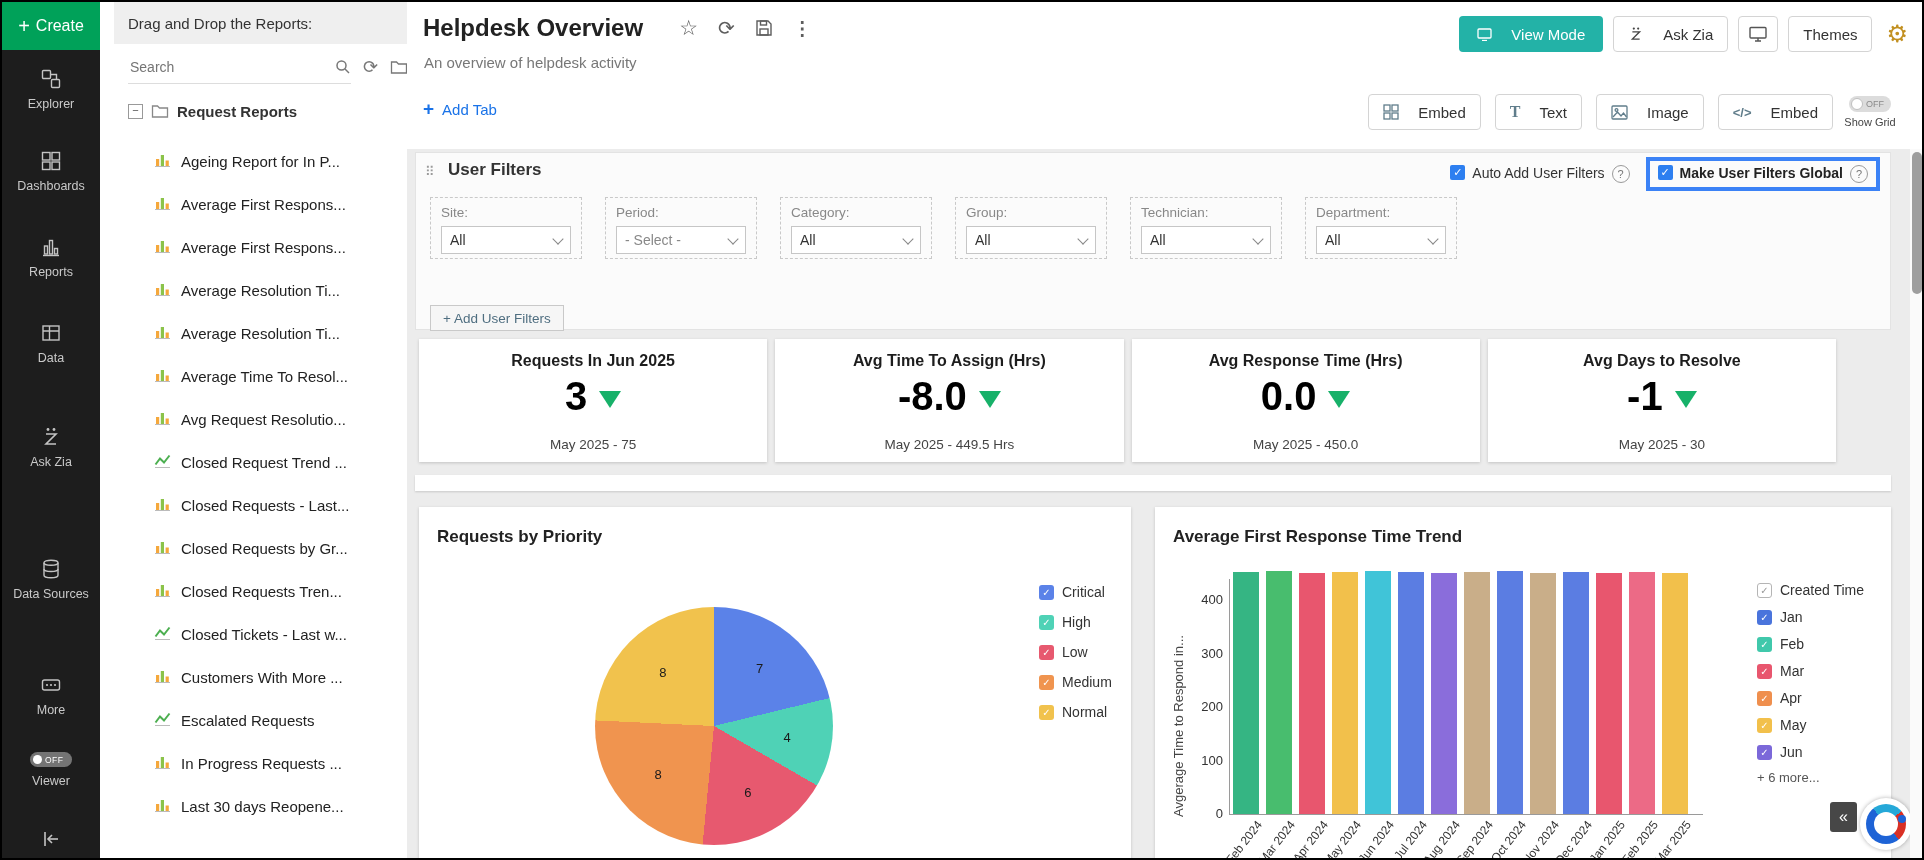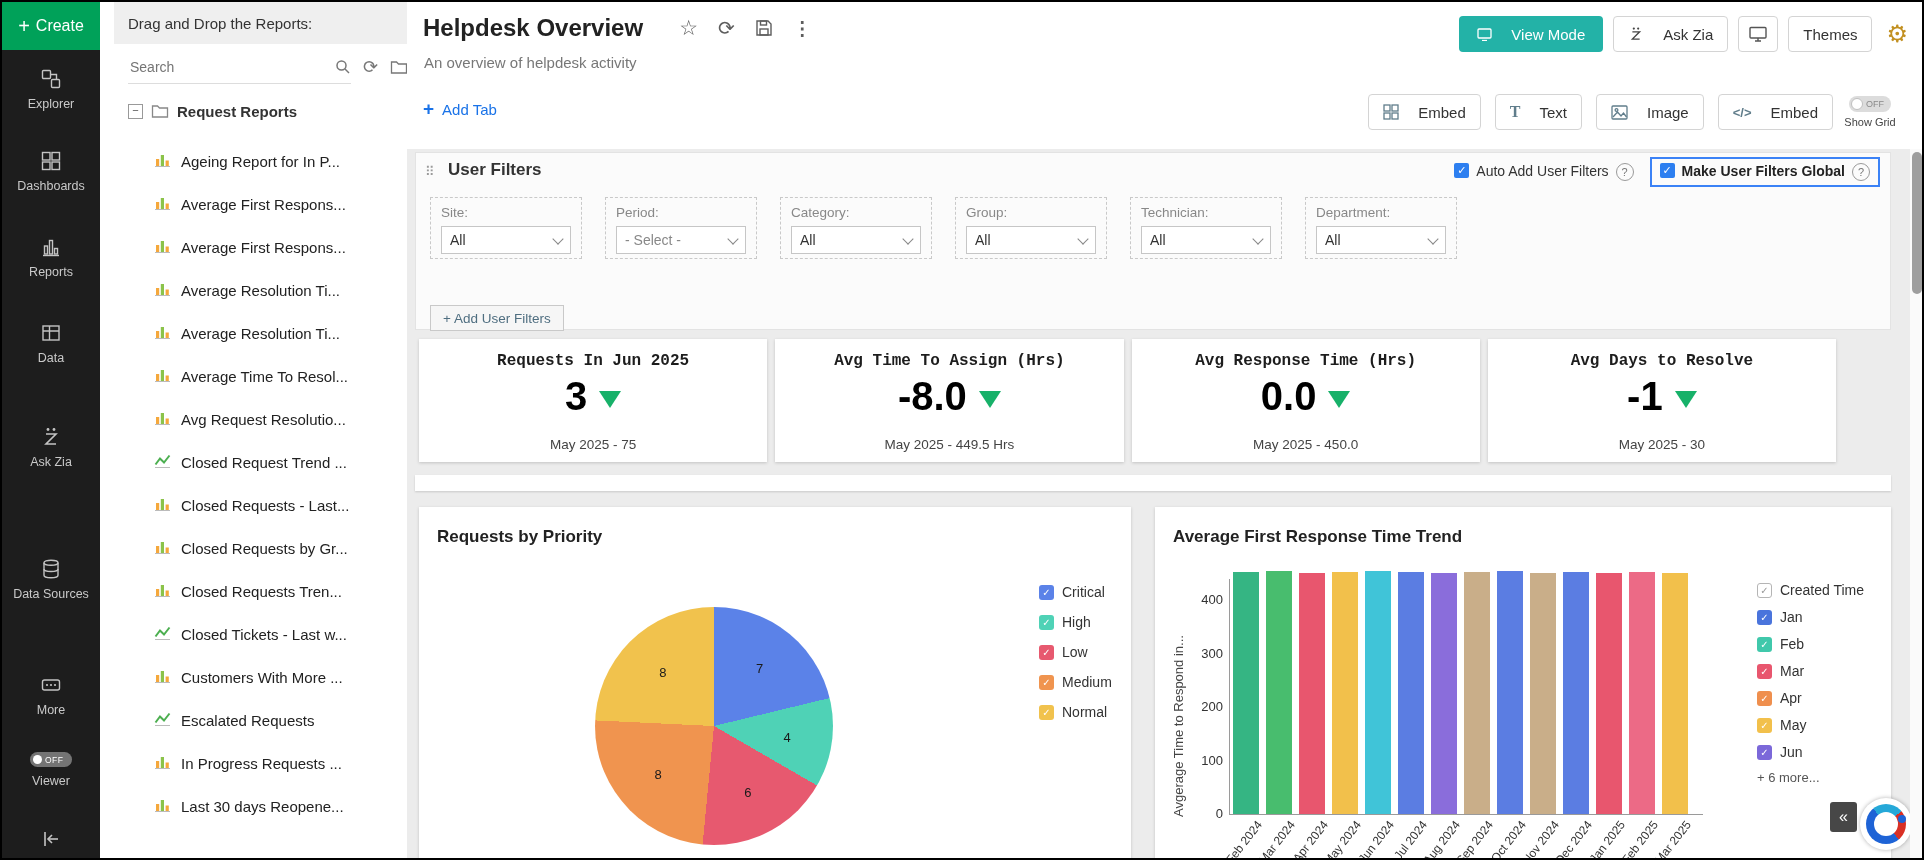--- a/index.html
+++ b/index.html
@@ -55,33 +55,33 @@
   .ms-thumb{position:absolute;left:2px;top:3px;width:10px;height:142px;background:#9e9e9e;border-radius:5px;}
   
   #user-filters{position:absolute;left:413px;top:150px;width:1476px;height:178px;background:#fbfbfb;border:1px solid #e3e3e3;box-sizing:border-box;}
   .drag-handle{position:absolute;left:9px;top:11px;color:#9b9b9b;font-size:13px;cursor:grab;}
   .uf-title{position:absolute;left:32px;top:7px;font-size:17px;font-weight:700;color:#333;}
   .uf-opts{position:absolute;right:10px;top:4px;display:flex;align-items:center;gap:16px;}
   .cb-group{display:flex;gap:7px;cursor:pointer;}
   .cb{width:15px;height:15px;background:#2d7ff0;border-radius:2px;color:#fff;font-size:11px;display:flex;align-items:center;justify-content:center;flex:none;}
   .cb::after{content:"✓";}
   .cb-label{font-size:14px;color:#333;white-space:nowrap;}
-  .red-highlight{border:2px solid #3b82f6;padding:4px 8px;}
+  .red-highlight{border:4px solid #3b82f6;padding:4px 8px;}
   .red-highlight .cb-label{font-weight:600;color:#222;}
   .help{width:16px;height:16px;border:1px solid #9a9a9a;border-radius:50%;font-size:11px;color:#777;display:flex;align-items:center;justify-content:center;flex:none;cursor:pointer;}
   .filter-row{position:absolute;left:14px;top:44px;display:flex;gap:23px;}
   .filter-box{width:152px;height:62px;border:1px dashed #c9c9c9;box-sizing:border-box;padding:7px 10px 0;}
   .fb-label{font-size:13.5px;color:#888;}
   .fb-select{margin-top:6px;height:26px;border:1px solid #c6c6c6;background:#fff;display:flex;align-items:center;padding:0 8px;font-size:14px;color:#333;cursor:pointer;}
   .chev{width:7px;height:7px;border-right:1.5px solid #888;border-bottom:1.5px solid #888;transform:rotate(45deg);margin-left:auto;margin-bottom:3px;}
   .add-uf-btn{position:absolute;left:14px;top:152px;height:26px;padding:0 12px;background:#f6f6f6;border:1px solid #c9c9c9;color:#4f6e80;font-size:13.5px;cursor:pointer;font-family:inherit;}
   
   #kpi-row{position:absolute;left:417px;top:337px;width:1417px;height:123px;display:flex;gap:8px;}
   .kpi-card{flex:1;background:#fff;box-shadow:0 1px 3px rgba(0,0,0,.18);display:flex;flex-direction:column;align-items:center;padding-top:13px;box-sizing:border-box;position:relative;}
-  .kpi-title{font-size:16px;font-weight:700;color:#1d1d1d;font-family:Liberation Mono, monospace;}
+  .kpi-title{font-size:16px;font-weight:700;color:#1d1d1d;}
   .kpi-value-row{display:flex;align-items:center;gap:12px;margin-top:4px;}
   .kpi-value{font-size:40px;font-weight:700;color:#000;line-height:1.1;}
   .tri-down{width:0;height:0;border-left:11px solid transparent;border-right:11px solid transparent;border-top:17px solid #17b169;margin-top:6px;}
   .kpi-foot{position:absolute;bottom:10px;font-size:13.5px;color:#444;}
   
   #empty-strip{position:absolute;left:413px;top:473px;width:1476px;height:16px;background:#fff;box-shadow:0 1px 2px rgba(0,0,0,.15);}
   .chart-card{position:absolute;top:505px;background:#fff;box-shadow:0 1px 3px rgba(0,0,0,.18);overflow:hidden;}
   #pie-card{left:417px;width:712px;height:356px;}
   #bar-card{left:1153px;width:736px;height:356px;}
   .chart-title{position:absolute;left:18px;top:20px;font-size:17px;font-weight:700;color:#222;}

